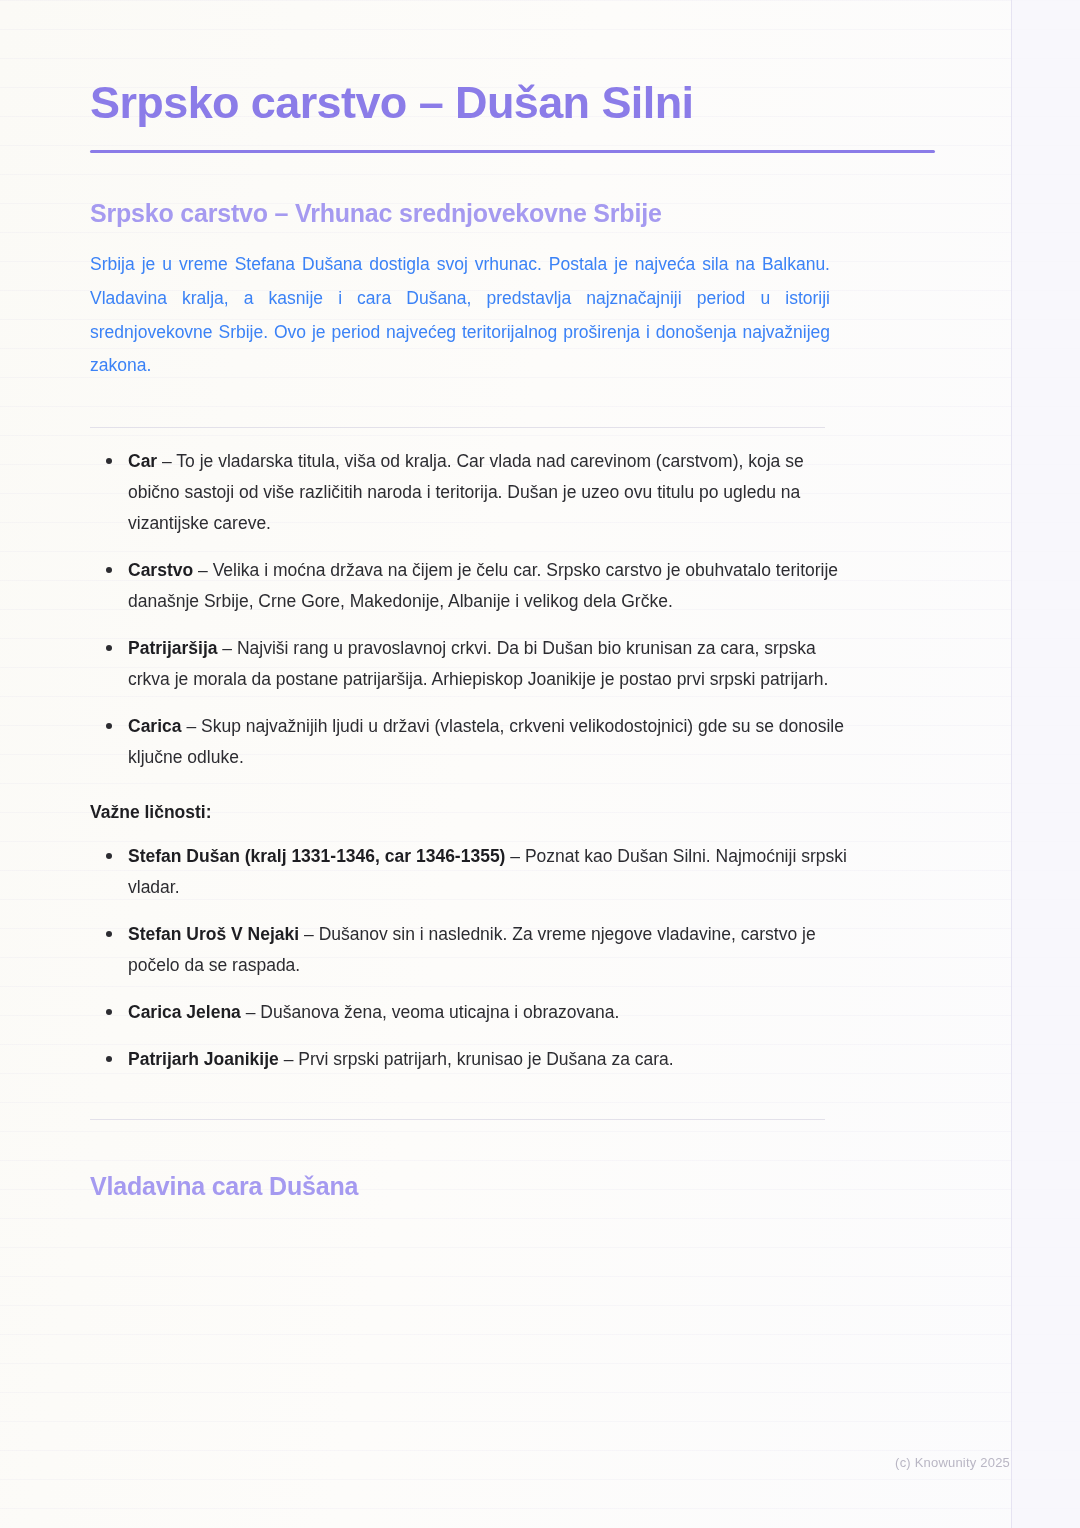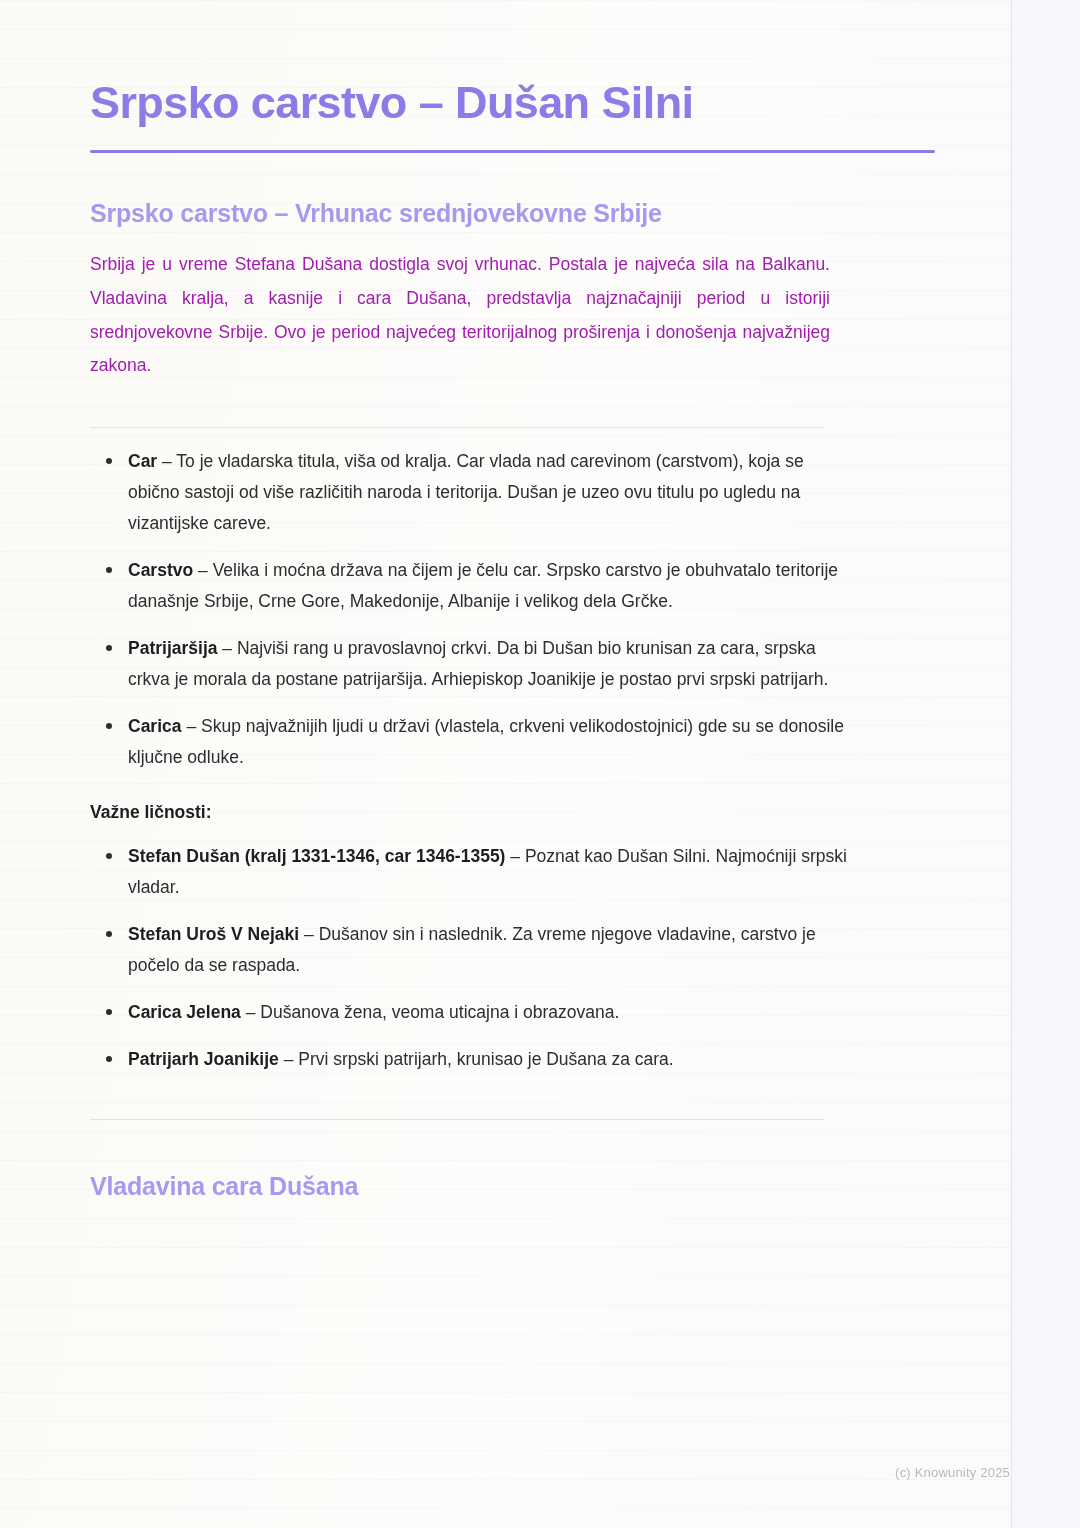--- a/index.html
+++ b/index.html
@@ -77,21 +77,21 @@
     color: #a59af0;
     letter-spacing: -0.2px;
   }
   h2.section-heading.mt-big {
     margin-top: 52px;
   }
   p.body-text {
     margin: 20px 0 0 0;
     font-size: 17.5px;
     line-height: 1.92;
-    color: #a21caf;
+    color: #3b82f6;
     text-align: justify;
     width: 740px;
   }
   .divider {
     margin: 44px 0 0 0;
     width: 735px;
     height: 1px;
     background: #e3e1ea;
   }
   ul.bullets {
@@ -124,21 +124,21 @@
   }
   .subhead {
     margin: 30px 0 0 0;
     font-size: 17.5px;
     font-weight: bold;
     color: #1e1e22;
   }
   .footer-note {
     position: absolute;
     right: 70px;
-    bottom: 48px;
+    bottom: 58px;
     font-size: 13px;
     color: #b9b6c4;
     letter-spacing: 0.2px;
   }
 </style>
 </head>
 <body>
 
 <div class="page">
   <div class="paper-tint"></div>

